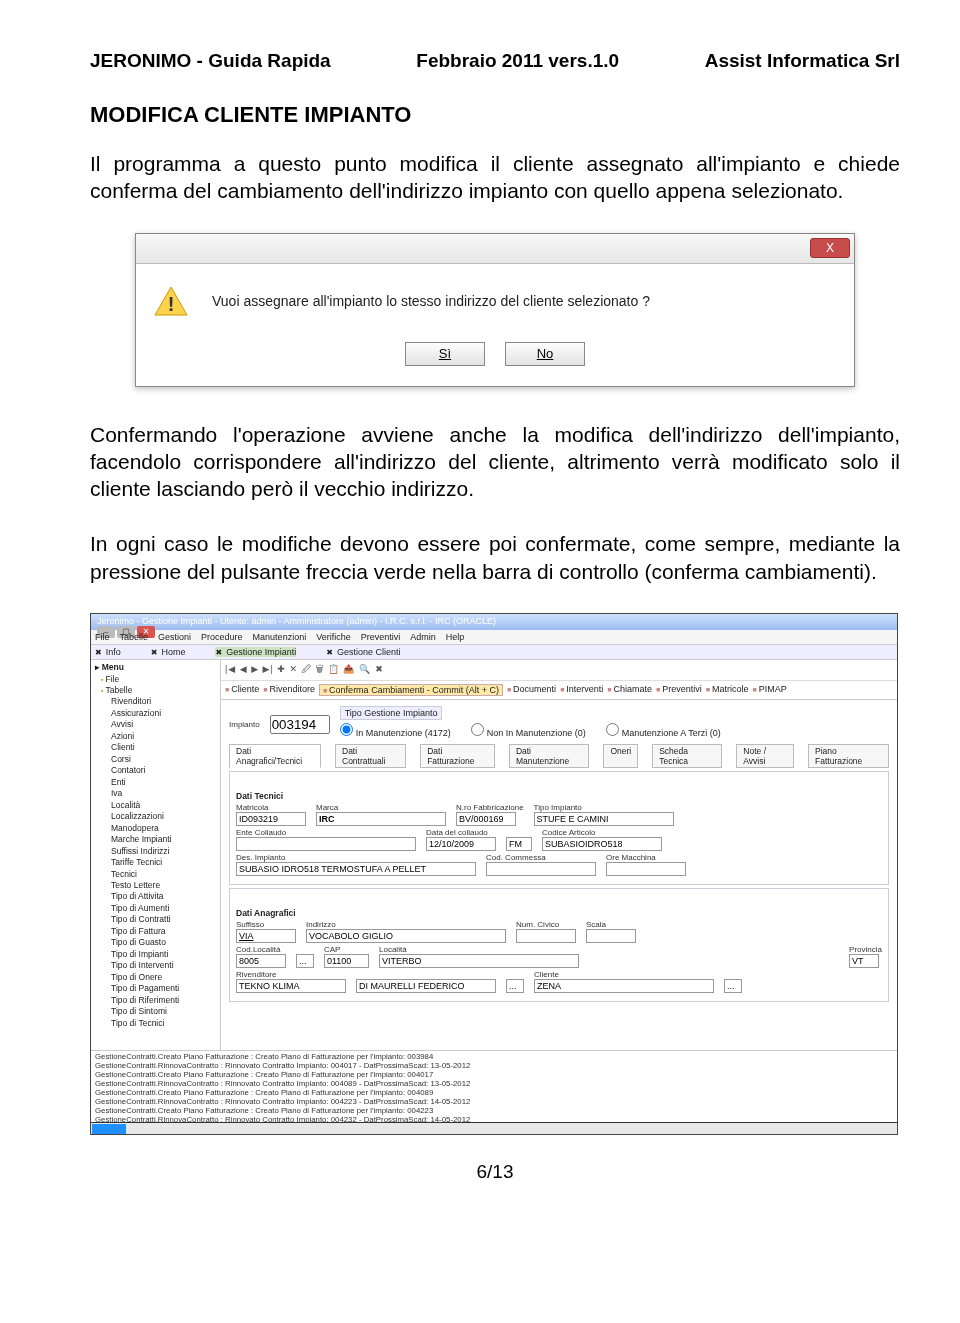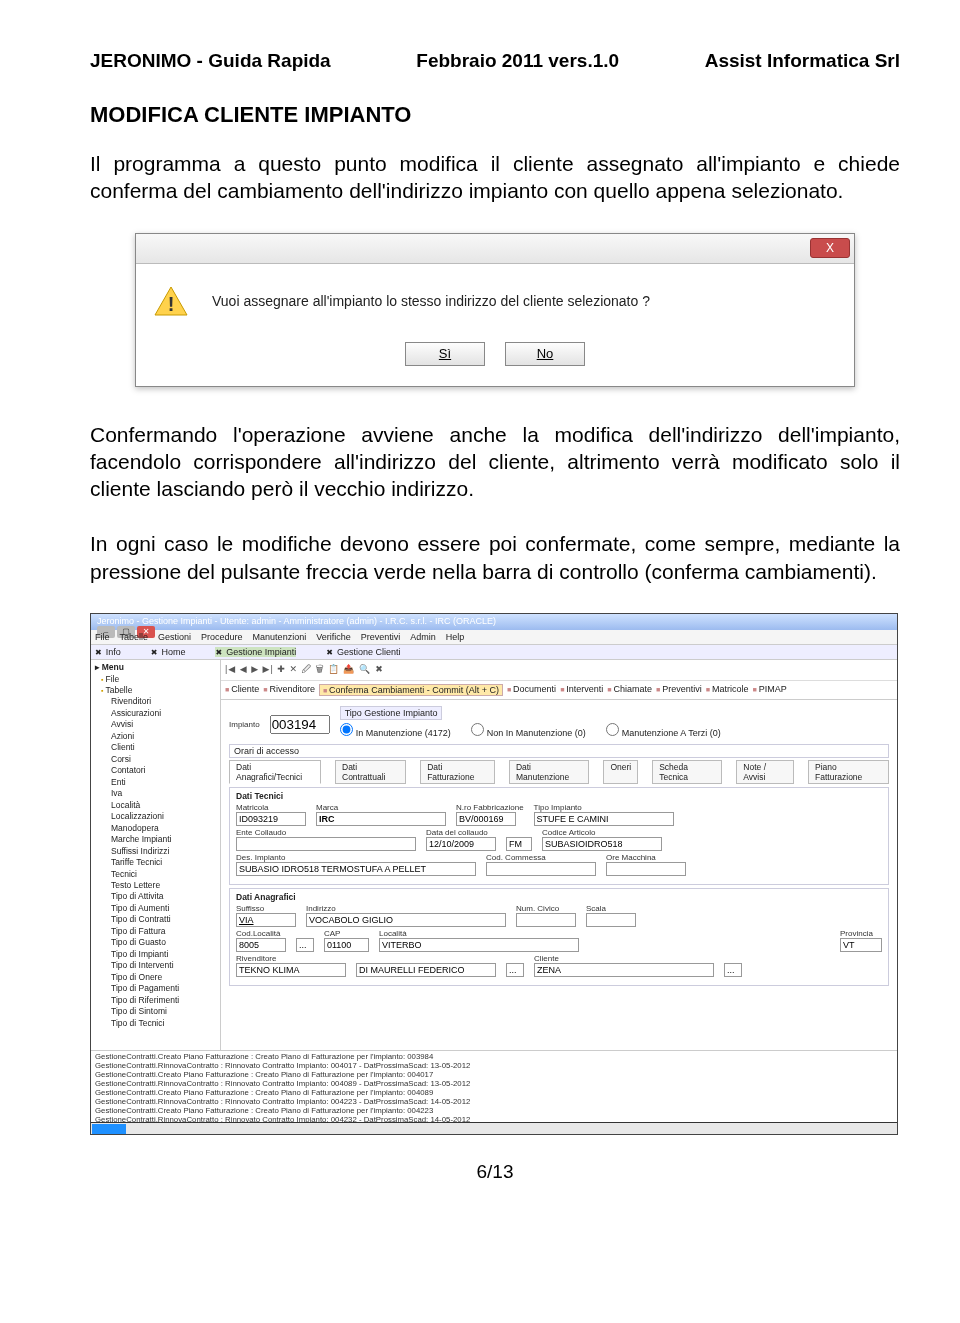--- a/index.html
+++ b/index.html
@@ -37,21 +37,21 @@
   .icons-row { padding: 2px 4px; border-bottom: 1px solid #ddd; font-size: 9px; color: #555; letter-spacing: 1px; }
   .tabs { display: flex; gap: 4px; padding: 3px 4px; border-bottom: 1px solid #ccc; font-size: 9px; }
   .tabs span::before { content: "■ "; font-size: 7px; color: #c88; }
   .form-block { padding: 4px 8px; font-size: 9px; }
   .form-title { background: #eef; border: 1px solid #ccd; padding: 1px 4px; margin-bottom: 3px; display: inline-block; }
   .radio-row { display: flex; gap: 20px; align-items: center; margin-bottom: 4px; }
   .radio-row input { margin-right: 3px; }
   .subtabs { display: flex; gap: 14px; margin: 2px 0; }
   .subtabs span { border: 1px solid #bbb; padding: 1px 6px; font-size: 8.5px; background: #f7f7f7; }
   .subtabs span.active { background: #fff; border-bottom: 1px solid #fff; }
-  .group { border: 1px solid #ccd; padding: 3px 6px 6px; margin: 3px 0; }
+  .group { border: 1px solid #ccd; padding: 19px 6px 6px; margin: 3px 0; }
   .group-title { font-size: 8.5px; font-weight: bold; margin-bottom: 2px; }
   .row { display: flex; gap: 10px; margin: 2px 0; align-items: flex-end; }
   .fld { display: flex; flex-direction: column; }
   .fld label { font-size: 8px; color: #333; }
   .fld input, .fld select { border: 1px solid #999; font-size: 9px; padding: 0 2px; height: 14px; background:#fff; }
   .log { border-top: 1px solid #ccc; height: 72px; font-size: 7.8px; line-height: 1.15; padding: 2px 4px; overflow: hidden; background: #fff; color: #333; }
   .status { border-top: 1px solid #333; height: 12px; background: #e8e8e8; font-size: 8px; display:flex; }
   .status .bar { width: 34px; height: 10px; background:#1e90ff; margin:1px; }
   .pagenum { text-align: center; font-size: 19px; margin-top: 26px; }
 </style>
@@ -188,21 +188,20 @@
             <input style="width: 60px;" value="003194">
             <div style="flex:1">
               <div class="form-title">Tipo Gestione Impianto</div>
               <div class="radio-row" id="radios">
                   <label><input type="radio" name="tg" checked="" style="">In Manutenzione (4172)</label>
                   <label><input type="radio" name="tg" style="">Non In Manutenzione (0)</label>
                   <label><input type="radio" name="tg" style="">Manutenzione A Terzi (0)</label>
                 </div>
             </div>
           </div>
-          <div style="border:1px solid #ccd;padding:1px 4px;margin:2px 0;">Orari di accesso</div>
           <div class="subtabs" id="subtabs">
               <span class="active">Dati Anagrafici/Tecnici</span>
               <span>Dati Contrattuali</span>
               <span>Dati Fatturazione</span>
               <span>Dati Manutenzione</span>
               <span>Oneri</span>
               <span>Scheda Tecnica</span>
               <span>Note / Avvisi</span>
               <span>Piano Fatturazione</span>
             </div>
@@ -291,21 +290,21 @@
               <div class="fld">
                   <label>CAP</label>
                   <input style="width: 45px;" value="01100">
                 </div>
               <div class="fld">
                   <label>Località</label>
                   <input style="width: 200px;" value="VITERBO">
                 </div>
               <div class="fld" style="margin-left:auto">
                   <label>Provincia</label>
-                  <input style="width: 42px;" value="VT">
+                  <input style="width: 30px;" value="VT">
                 </div>
             </div>
             <div class="row">
               <div class="fld">
                   <label>Rivenditore</label>
                   <input style="width: 110px;" value="TEKNO KLIMA">
                 </div>
               <div class="fld">
                   <label>&nbsp;</label>
                   <input style="width: 140px;" value="DI MAURELLI FEDERICO">

